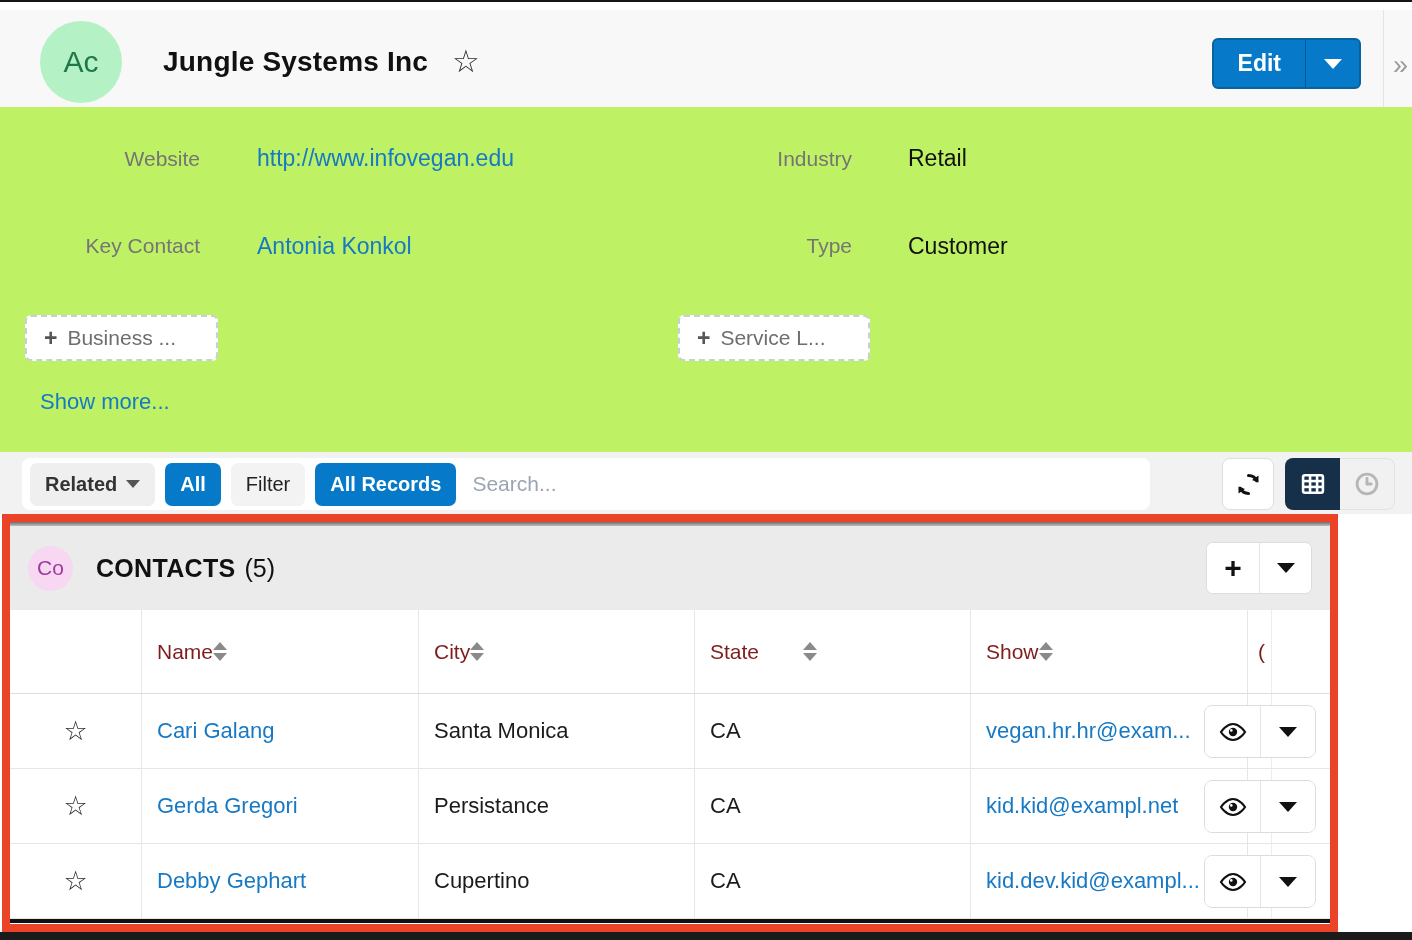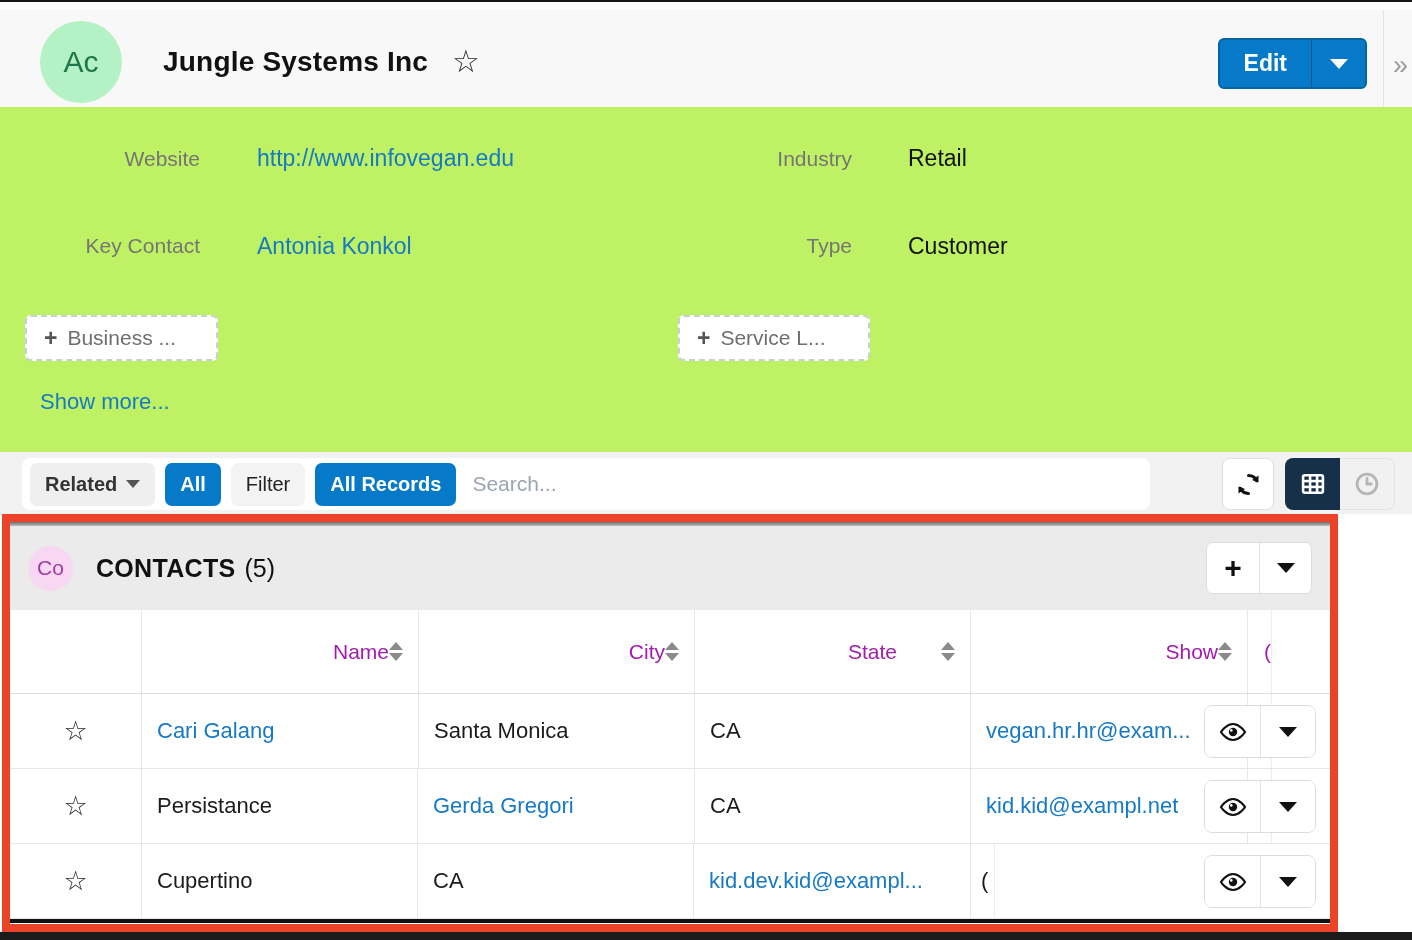--- a/index.html
+++ b/index.html
@@ -7,21 +7,21 @@
   body { font-family: "Liberation Sans", sans-serif; }
   .screen { position:relative; width:1412px; height:940px; background:#fff; overflow:hidden; border-top:2px solid #161616; }
 
   
   .page-header { position:absolute; top:0; left:0; width:100%; height:104px; background:#f8f8f8;
                  border-bottom:1px solid #e2e2e2; display:flex; align-items:center;margin-top:8px; }
   .avatar { width:82px; height:82px; border-radius:50%; background:#b4f2c6; color:#20784a;
             display:flex; align-items:center; justify-content:center; font-size:30px; margin-left:40px; flex:0 0 auto; }
   .page-title { margin-left:41px; font-size:28px; font-weight:bold; color:#111; letter-spacing:0.2px; }
   .fav-star { margin-left:24px; font-size:31px; color:#2b2b2b; line-height:1; cursor:pointer; }
-  .header-right { position:absolute; right:45px; top:28px; display:flex; }
+  .header-right { position:absolute; right:51px; top:28px; display:flex; }
   .edit-split { display:flex; border:2px solid #05639f; border-radius:6px; overflow:hidden; background:#0679c8; }
   .edit-main { background:#0679c8; color:#fff; font-size:23px; font-weight:bold; border:none;
                padding:10px 24px; cursor:pointer; font-family:inherit; }
   .edit-caret { background:#0679c8; border:none; border-left:1px solid rgba(0,0,0,0.28); width:54px;
                 display:flex; align-items:center; justify-content:center; cursor:pointer; }
   .tri-down { width:0; height:0; border-left:9px solid transparent; border-right:9px solid transparent;
               border-top:10px solid #fff; }
   .hdr-divider { position:absolute; right:28px; top:0; width:1px; height:104px; background:#e4e4e4; }
   .collapse { position:absolute; right:4px; top:40px; font-size:27px; color:#9a9a9a; cursor:pointer; }
 
@@ -84,21 +84,21 @@
   .tbl-head { height:84px; display:flex; background:#fff; border-bottom:1px solid #dedede; }
   .tbl-row  { height:75px; display:flex; background:#fff; border-bottom:1px solid #e6e6e6; position:relative; }
   .c { display:flex; align-items:center; padding:0 15px; overflow:hidden; white-space:nowrap; }
   .col-star  { width:131px; justify-content:center; }
   .col-name  { width:277px; border-left:1px solid #e6e6e6; }
   .col-city  { width:276px; border-left:1px solid #e6e6e6; }
   .col-state { width:276px; border-left:1px solid #e6e6e6;gap:44px; }
   .col-email { width:277px; border-left:1px solid #e6e6e6; }
   .col-phone { width:24px;  border-left:1px solid #e6e6e6; padding:0 0 0 10px; }
   .col-rest  { flex:1; border-left:1px solid #ededed; }
-  .th { justify-content:flex-end; font-size:21px; color:#a21caf; }
+  .th { justify-content:flex-start; font-size:21px; color:#7f1d1d; }
   .th.col-star { border-left:none; }
   .sort { display:flex; flex-direction:column; gap:3px; cursor:pointer; }
   .sort .up { width:0;height:0;border-left:7px solid transparent;border-right:7px solid transparent;border-bottom:8px solid #8a8a8a; }
   .sort .dn { width:0;height:0;border-left:7px solid transparent;border-right:7px solid transparent;border-top:8px solid #8a8a8a; }
   .cell-text { font-size:22px; color:#1b1b1b; }
   .cell-link { font-size:22px; color:#1779c4; text-decoration:none; cursor:pointer; overflow:hidden; text-overflow:ellipsis; }
   .row-star { font-size:27px; color:#2b2b2b; cursor:pointer; line-height:1; }
   .row-actions { position:absolute; right:14px; top:11px; display:flex; border:1px solid #dcdcdc;
                  border-radius:8px; overflow:hidden; background:#fff; }
   .ra-btn { width:55px; height:51px; background:#fff; border:none; display:flex; align-items:center;
@@ -281,25 +281,25 @@
         <button class="ra-btn">
           <span class="ra-tri"></span>
         </button>
       </div>
     </div>
 
     <div class="tbl-row">
       <div class="c col-star">
           <span class="row-star">☆</span>
         </div>
+      <div class="c col-name">
+          <a class="cell-link">Gerda Gregori</a>
+        </div>
       <div class="c col-city">
           <span class="cell-text">Persistance</span>
-        </div>
-      <div class="c col-name">
-          <a class="cell-link">Gerda Gregori</a>
         </div>
       <div class="c col-state">
           <span class="cell-text">CA</span>
         </div>
       <div class="c col-email">
           <a class="cell-link">kid.kid@exampl.net</a>
         </div>
       <div class="c col-phone">
           <span class="cell-text">(</span>
         </div>
@@ -315,20 +315,23 @@
         <button class="ra-btn">
           <span class="ra-tri"></span>
         </button>
       </div>
     </div>
 
     <div class="tbl-row">
       <div class="c col-star">
           <span class="row-star">☆</span>
         </div>
+      <div class="c col-name">
+          <a class="cell-link">Debby Gephart</a>
+        </div>
       <div class="c col-city">
           <span class="cell-text">Cupertino</span>
         </div>
       <div class="c col-state">
           <span class="cell-text">CA</span>
         </div>
       <div class="c col-email">
           <a class="cell-link">kid.dev.kid@exampl...</a>
         </div>
       <div class="c col-phone">

